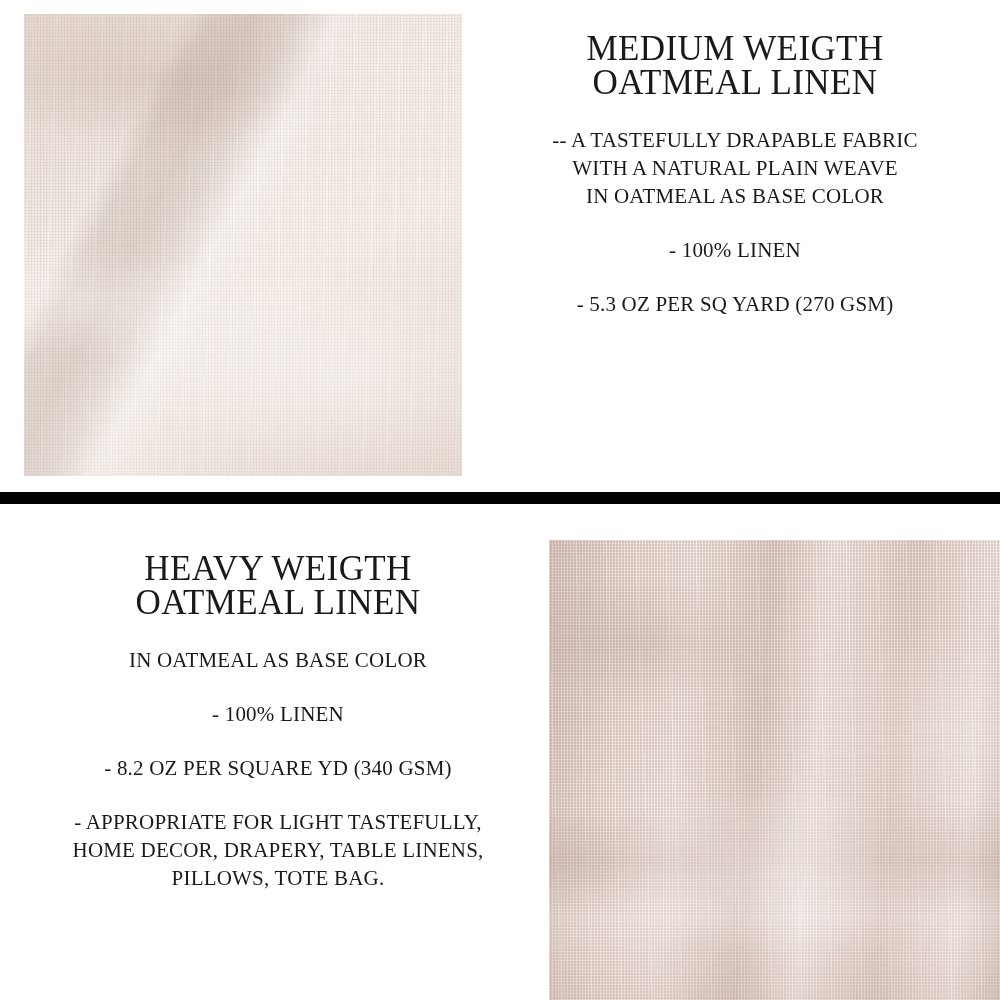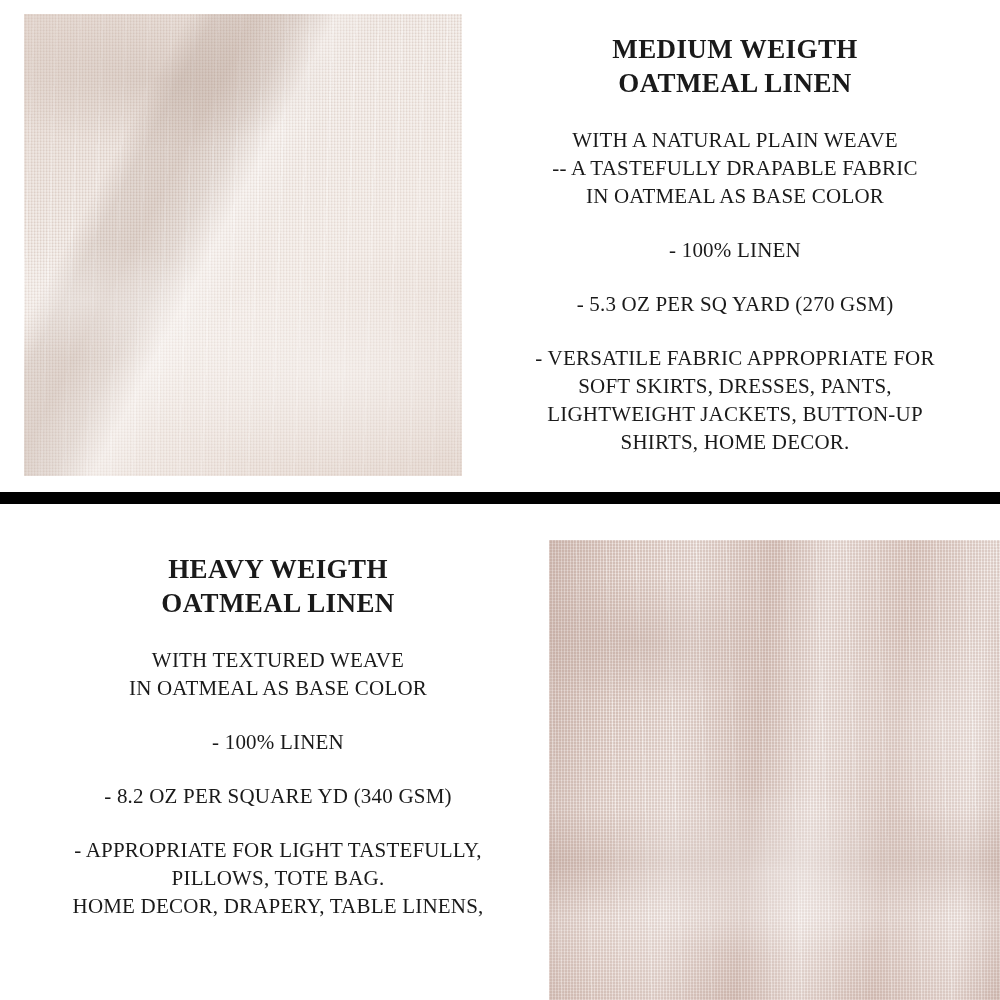--- a/index.html
+++ b/index.html
@@ -78,25 +78,25 @@
   .text-bottom {
     position: absolute;
     left: 10px;
     top: 48px;
     width: 534px;
     text-align: center;
   }
 
   
   .title {
-    font-size: 27px;
+    font-size: 35px;
     line-height: 34px;
     letter-spacing: 0.4px;
     margin: 0 0 0 0;
-    font-weight: bold;
+    font-weight: normal;
   }
   .title .line {
     display: block;
   }
   .block {
     margin-top: 26px;
     font-size: 21px;
     line-height: 28px;
     letter-spacing: 0.2px;
   }
@@ -227,70 +227,63 @@
       <div class="fabric fabric-medium"></div>
     </div>
 
     <div class="text-top">
       <h1 class="title">
         <span class="line">MEDIUM WEIGTH</span>
         <span class="line">OATMEAL LINEN</span>
       </h1>
 
       <div class="block">
+        <span class="line">-- A TASTEFULLY DRAPABLE FABRIC</span>
         <span class="line">WITH A NATURAL PLAIN WEAVE</span>
-        <span class="line">-- A TASTEFULLY DRAPABLE FABRIC</span>
         <span class="line">IN OATMEAL AS BASE COLOR</span>
       </div>
 
       <div class="block">
         <span class="line">- 100% LINEN</span>
       </div>
 
       <div class="block">
         <span class="line">- 5.3 OZ PER SQ YARD (270 GSM)</span>
       </div>
 
-      <div class="block">
-        <span class="line">- VERSATILE FABRIC APPROPRIATE FOR</span>
-        <span class="line">SOFT SKIRTS, DRESSES, PANTS,</span>
-        <span class="line">LIGHTWEIGHT JACKETS, BUTTON-UP</span>
-        <span class="line">SHIRTS, HOME DECOR.</span>
-      </div>
     </div>
   </div>
 
   <div class="divider"></div>
 
   <div class="panel-bottom">
 
     <div class="swatch-bottom">
       <div class="fabric fabric-heavy"></div>
     </div>
 
     <div class="text-bottom">
       <h1 class="title">
         <span class="line">HEAVY WEIGTH</span>
         <span class="line">OATMEAL LINEN</span>
       </h1>
 
       <div class="block">
-        <span class="line">WITH TEXTURED WEAVE</span>
         <span class="line">IN OATMEAL AS BASE COLOR</span>
       </div>
 
       <div class="block">
         <span class="line">- 100% LINEN</span>
       </div>
 
       <div class="block">
         <span class="line">- 8.2 OZ PER SQUARE YD (340 GSM)</span>
       </div>
 
       <div class="block">
         <span class="line">- APPROPRIATE FOR LIGHT TASTEFULLY,</span>
+        <span class="line">HOME DECOR, DRAPERY, TABLE LINENS,</span>
         <span class="line">PILLOWS, TOTE BAG.</span>
-        <span class="line">HOME DECOR, DRAPERY, TABLE LINENS,</span>
       </div>
     </div>
   </div>
 
 </div>
 
 </body></html>

